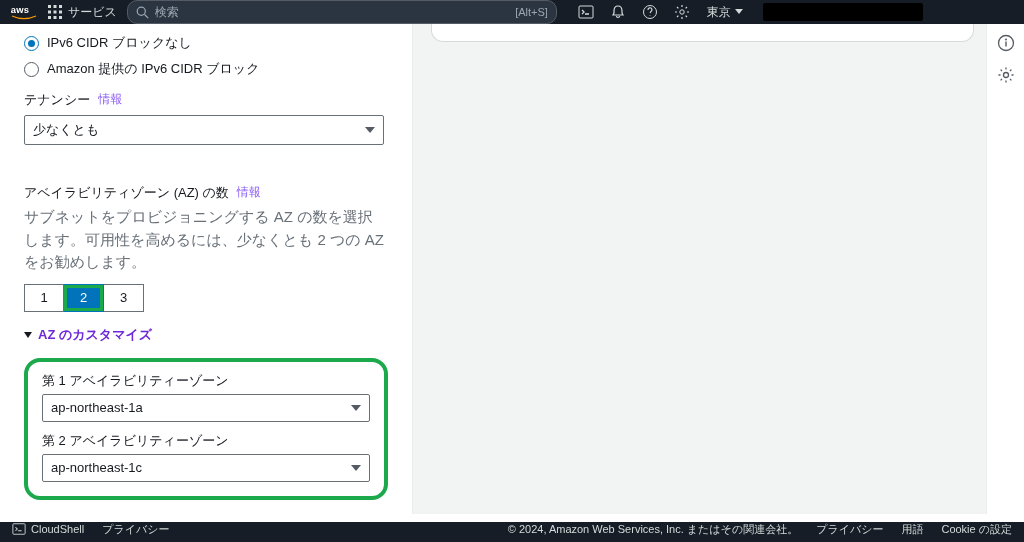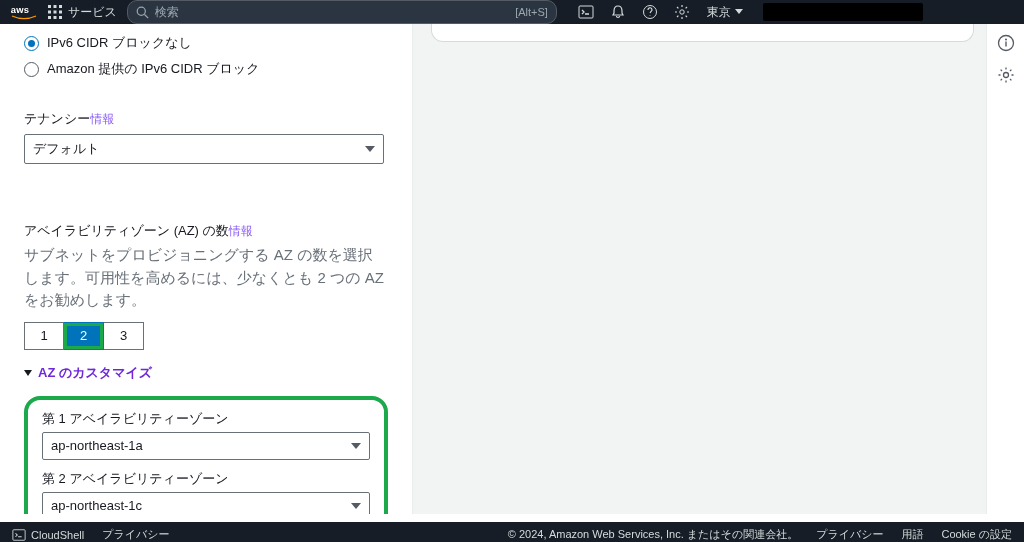--- a/index.html
+++ b/index.html
@@ -125,23 +125,22 @@
 .radio-outer.selected { border-color: #0073bb; }
 .radio-inner {
   width: 7px;
   height: 7px;
   border-radius: 50%;
   background: #0073bb;
 }
 
 .field-label {
   display: flex;
-  align-items: center;
-  gap: 0;
-  margin-top: 28px;
+  gap: 8px;
+  margin-top: 9px;
   font-size: 13px;
   color: #16191f;
 }
 .info-link { color: #8b5cf6; font-size: 12px; cursor: pointer; }
 .field-help {
   font-size: 15px;
   color: #687078;
   margin-top: 4px;
   line-height: 1.5;
 }
@@ -239,21 +238,21 @@
 
 .footer {
   position: absolute;
   bottom: 0;
   left: 0;
   right: 0;
   height: 20px;
   background: #161d26;
   color: #d5dbdb;
   display: flex;
-  align-items: flex-end;
+  align-items: flex-start;
   padding: 0 12px;
   font-size: 11px;
   gap: 18px;
 }
 .footer .spacer { flex: 1; }
 .footer a { color: #d5dbdb; cursor: pointer; }
 .cloudshell { display: flex; align-items: center; gap: 5px; cursor: pointer; }
 
 svg { display: block; }
 </style>
@@ -340,21 +339,21 @@
       <div class="radio-row">
         <span class="radio-outer"></span>
         <span>Amazon 提供の IPv6 CIDR ブロック</span>
       </div>
 
       <div class="field-label">
         <span>テナンシー</span>
         <span class="info-link">情報</span>
       </div>
       <div class="select-box">
-        <span>デフォルト</span>
+        <span>少なくとも</span>
         <span class="caret-down"></span>
       </div>
 
       <div class="section-gap"></div>
 
       <div class="field-label">
         <span>アベイラビリティゾーン (AZ) の数</span>
         <span class="info-link">情報</span>
       </div>
       <div class="field-help">サブネットをプロビジョニングする AZ の数を選択します。可用性を高めるには、少なくとも 2 つの AZ をお勧めします。</div>

